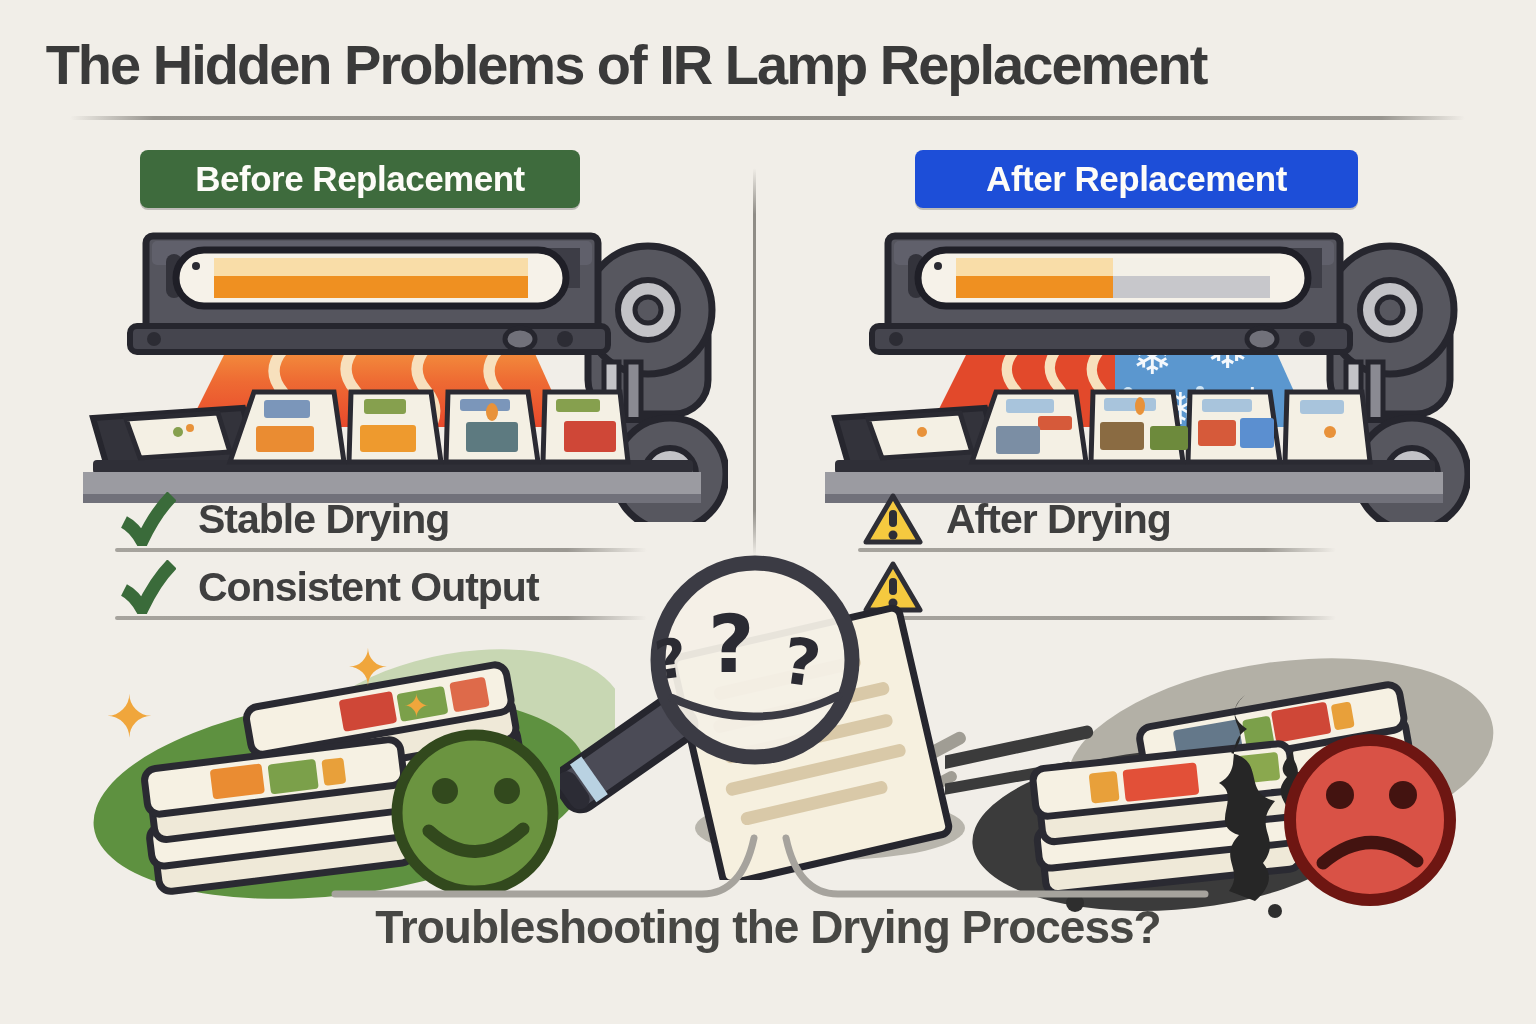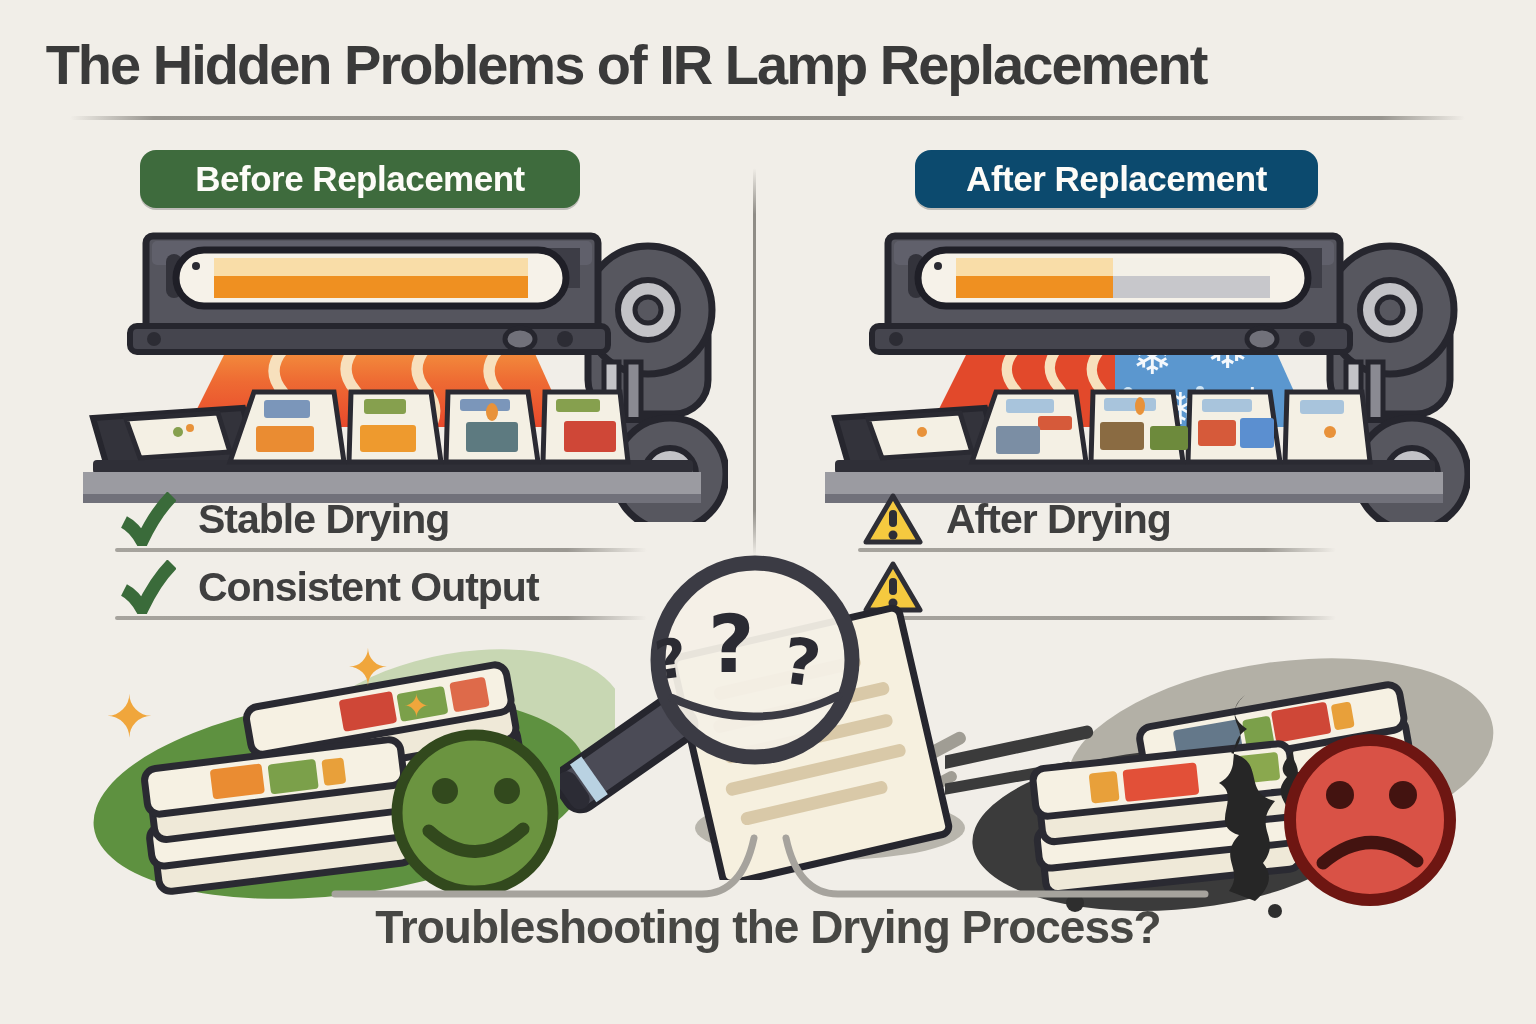--- a/index.html
+++ b/index.html
@@ -14,26 +14,26 @@
   .title{
     left:0;top:32px;width:1252px;text-align:center;
     font-size:56px;font-weight:700;letter-spacing:-2px;color:#3a3a3a;
   }
   .title-divider{
     left:70px;top:116px;width:1395px;height:4px;border-radius:2px;
     background:linear-gradient(90deg,rgba(152,149,143,0) 0%,#98958f 6%,#8f8c86 50%,#98958f 94%,rgba(152,149,143,0) 100%);
   }
   
   .banner{
-    height:58px;border-radius:16px;display:flex;align-items:center;justify-content:center;
+    height:58px;border-radius:8px;display:flex;align-items:center;justify-content:center;
     color:#fdfcf8;font-size:35px;font-weight:700;letter-spacing:-0.5px;
     box-shadow:0 2px 0 rgba(40,40,40,.25);
   }
   .banner.before{left:140px;top:150px;width:440px;background:#3e6b3d;}
-  .banner.after{left:915px;top:150px;width:403px;background:#0c4a6e;}
+  .banner.after{left:915px;top:150px;width:443px;background:#1d4ed8;}
   
   .v-divider{
     left:753px;top:168px;width:3px;height:388px;border-radius:2px;
     background:linear-gradient(180deg,rgba(150,147,141,0),#8f8c86 12%,#8f8c86 88%,rgba(150,147,141,0));
   }
   
   .check-row{display:flex;align-items:center;gap:22px;height:54px;}
   .check-row .lbl{font-size:41px;font-weight:700;color:#3f3f3f;letter-spacing:-1px;text-align:right;}
   .row-divider{height:4px;border-radius:2px;
     background:linear-gradient(90deg,#a6a39d 0%,#9b9892 85%,rgba(166,163,157,0) 100%);}

